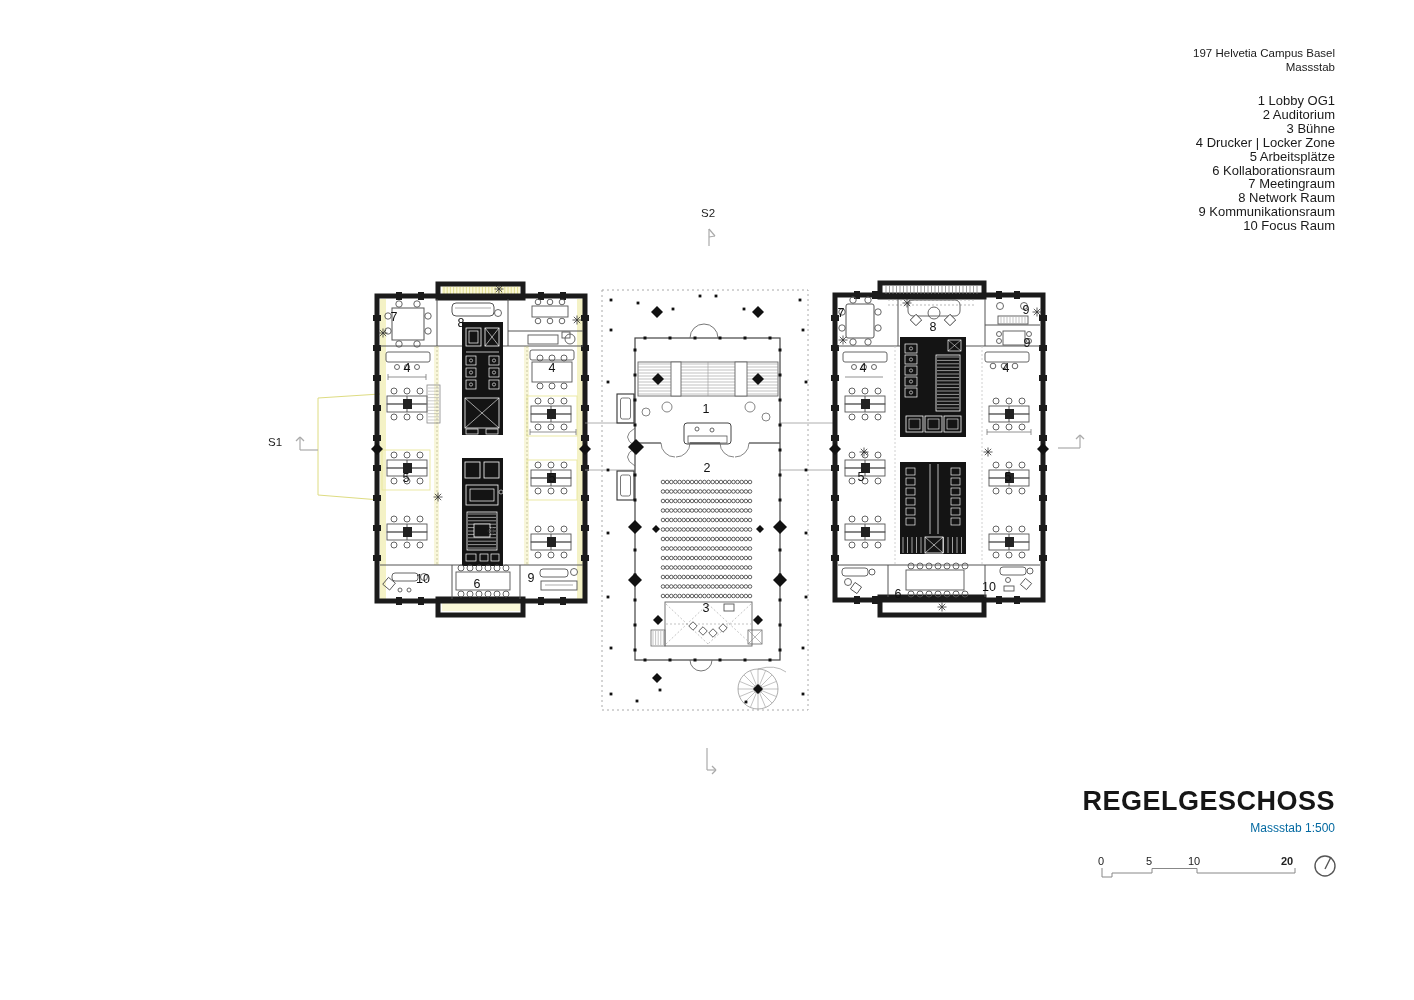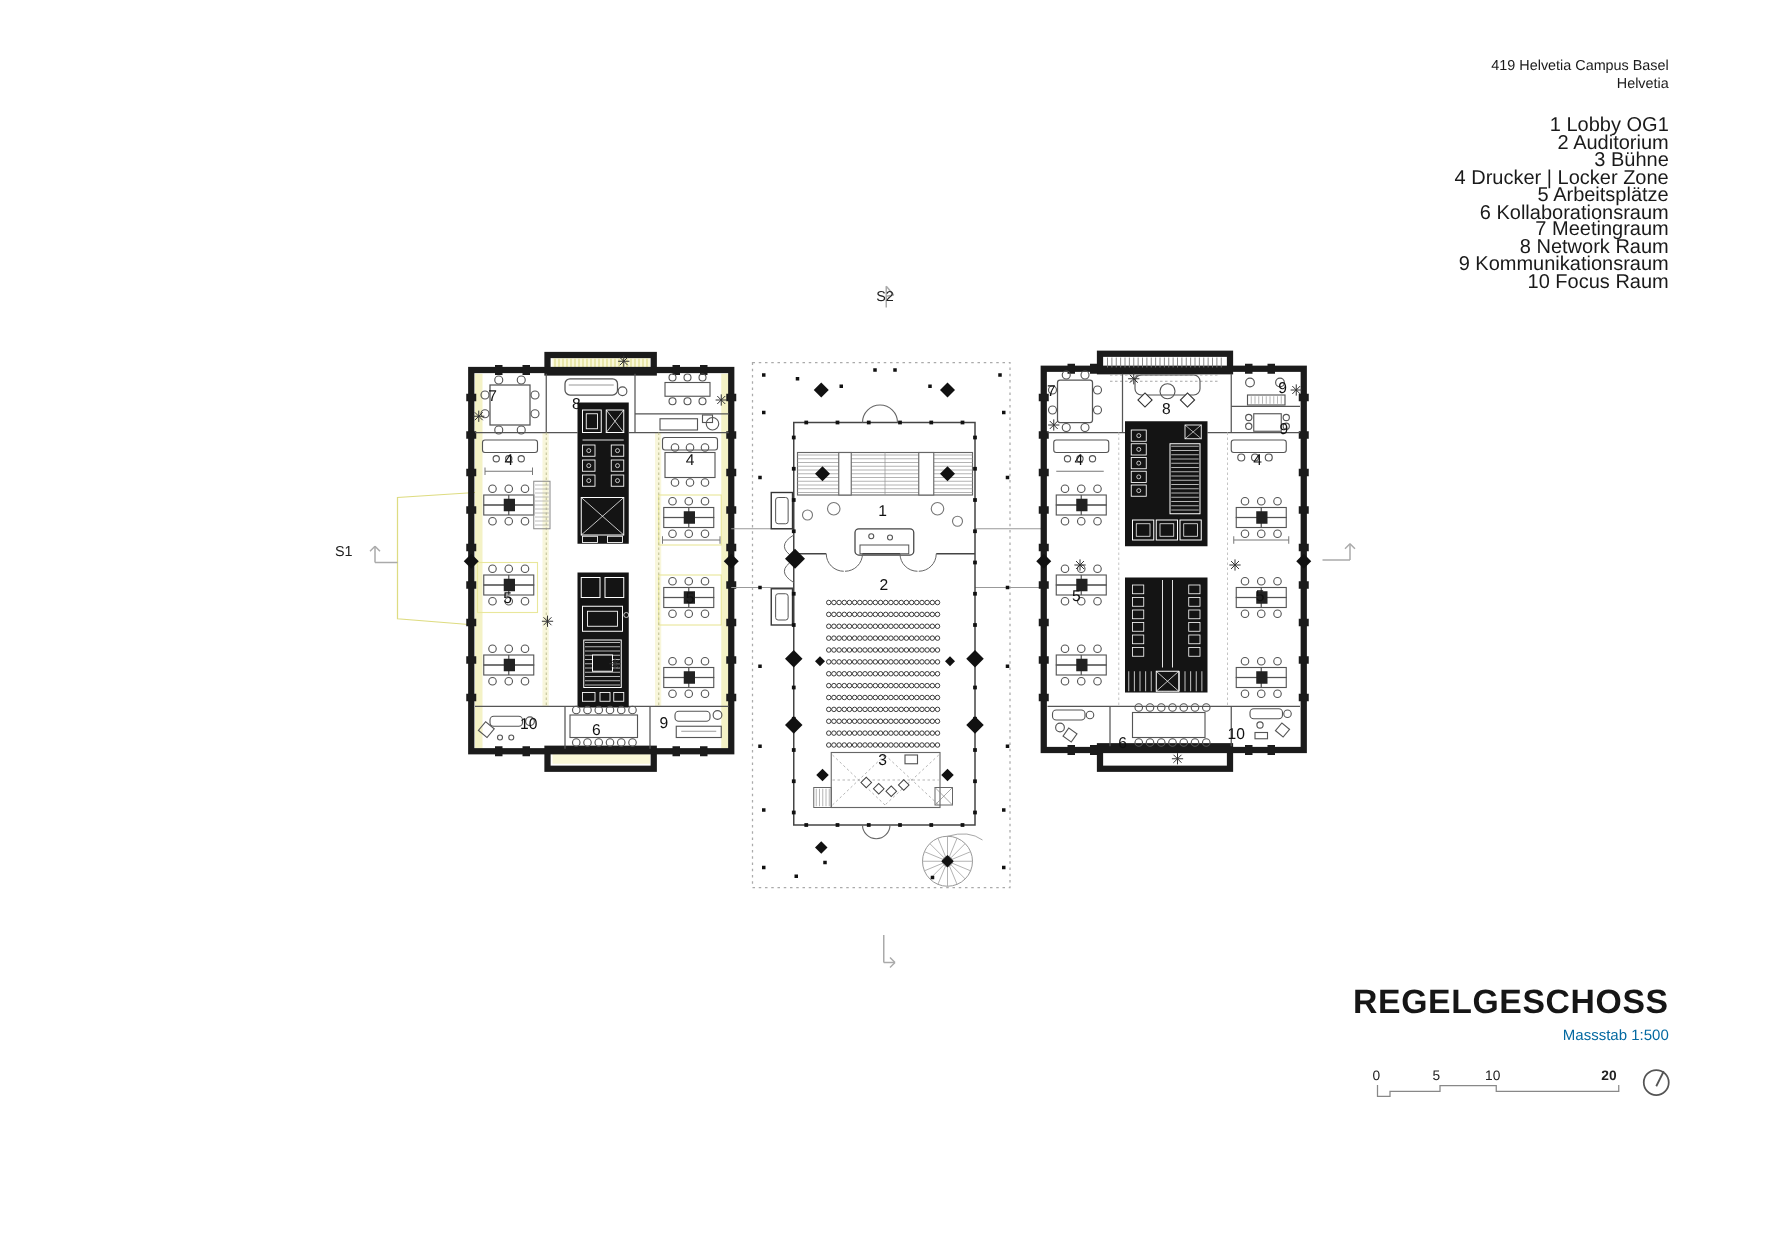--- a/index.html
+++ b/index.html
@@ -2,24 +2,24 @@
 <html><head>
 <meta charset="utf-8">
 <style>
   html,body{margin:0;padding:0;background:#fff;}
   .canvas{position:relative;width:1414px;height:1000px;background:#fff;overflow:hidden;
           font-family:"Liberation Sans",sans-serif;color:#111;}
   svg{position:absolute;left:0;top:0;}
   .header-block{position:absolute;right:79px;top:46px;text-align:right;
                 font-size:11.5px;line-height:14px;color:#1a1a1a;}
   .legend-block{position:absolute;right:79px;top:94px;text-align:right;
-                font-size:16px;line-height:13.9px;color:#1a1a1a;}
+                font-size:13px;line-height:13.9px;color:#1a1a1a;}
   .sec-mark{position:absolute;font-size:11.5px;color:#222;}
   #s1{left:268px;top:436px;}
-  #s2{left:701px;top:207px;margin-top:25px;}
+  #s2{left:701px;top:207px;}
   .title-block{position:absolute;right:79px;top:786px;text-align:right;}
   .title-block .big{font-size:27px;font-weight:bold;letter-spacing:.5px;color:#161616;}
   .title-block .scale{font-size:12px;margin-top:4px;color:#0369a1;}
   .sb-num{position:absolute;font-size:11px;color:#222;}
 </style>
 </head>
 <body>
 
 <div class="canvas">
 
@@ -1102,22 +1102,22 @@
         <text x="863" y="372" font-size="12.5" fill="#111" text-anchor="middle" font-family="&quot;Liberation Sans&quot;, sans-serif">4</text>
         <text x="1006" y="372" font-size="12.5" fill="#111" text-anchor="middle" font-family="&quot;Liberation Sans&quot;, sans-serif">4</text>
         <text x="861" y="481" font-size="12.5" fill="#111" text-anchor="middle" font-family="&quot;Liberation Sans&quot;, sans-serif">5</text>
         <text x="1008" y="481" font-size="12.5" fill="#111" text-anchor="middle" font-family="&quot;Liberation Sans&quot;, sans-serif">5</text>
         <text x="898" y="598" font-size="12.5" fill="#111" text-anchor="middle" font-family="&quot;Liberation Sans&quot;, sans-serif">6</text>
         <text x="989" y="591" font-size="12.5" fill="#111" text-anchor="middle" font-family="&quot;Liberation Sans&quot;, sans-serif">10</text>
       </g>
   </svg>
 
   <div class="header-block">
-    <div>419 Helvetia Campus Basel</div>
-    <div>Helvetia</div>
+    <div>197 Helvetia Campus Basel</div>
+    <div>Massstab</div>
   </div>
 
   <div class="legend-block">
     <div><span>1</span> <span>Lobby OG1</span></div>
     <div><span>2</span> <span>Auditorium</span></div>
     <div><span>3</span> <span>Bühne</span></div>
     <div><span>4</span> <span>Drucker | Locker Zone</span></div>
     <div><span>5</span> <span>Arbeitsplätze</span></div>
     <div><span>6</span> <span>Kollaborationsraum</span></div>
     <div><span>7</span> <span>Meetingraum</span></div>

